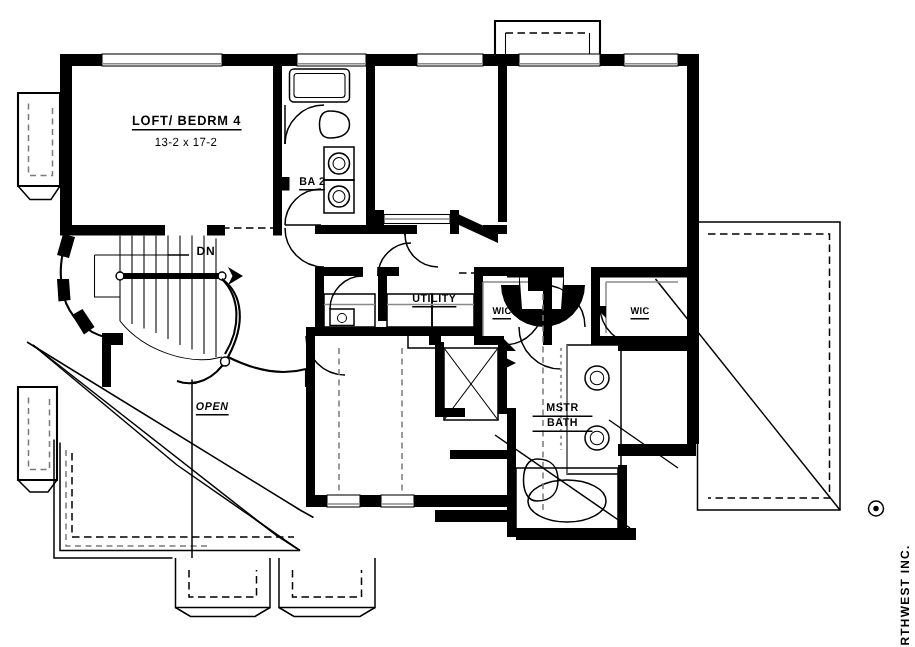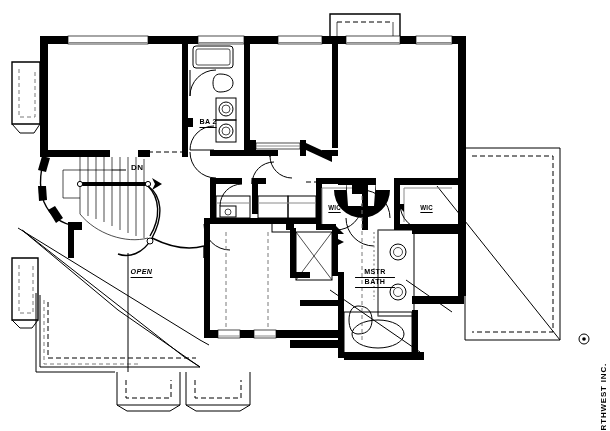--- a/index.html
+++ b/index.html
@@ -446,28 +446,35 @@
 
     <line class="thin" x1="406" y1="280" x2="452" y2="312"></line>
     <line class="thin" x1="330" y1="290" x2="420" y2="352"></line>
 
     <g>
       <circle class="thin" cx="584" cy="339" r="5"></circle>
       <circle class="w" cx="584" cy="339" r="1.8"></circle>
     </g>
   </svg>
 
+  <div class="room-label" style="left:60px; top:70px; width:128px;">
+    <span class="rl-name">LOFT/ BEDRM 4</span>
+    <span class="rl-dim">13-2 x 17-2</span>
+  </div>
 
 
 
 
   <div class="room-label small-label" style="left:189px; top:110px; width:38px;text-align:center;">
     <span class="rl-name">BA 2</span>
   </div>
 
+  <div class="room-label small-label" style="left:262px; top:188px; width:56px;">
+    <span class="rl-name">UTILITY</span>
+  </div>
 
   <div class="room-label tiny-label" style="left:320px; top:196px; width:30px;">
     <span class="rl-name">WIC</span>
   </div>
 
   <div class="room-label tiny-label" style="left:412px; top:196px; width:30px;">
     <span class="rl-name">WIC</span>
   </div>
 
   <div class="room-label small-label two-line" style="left:354px; top:268px; width:42px;">

